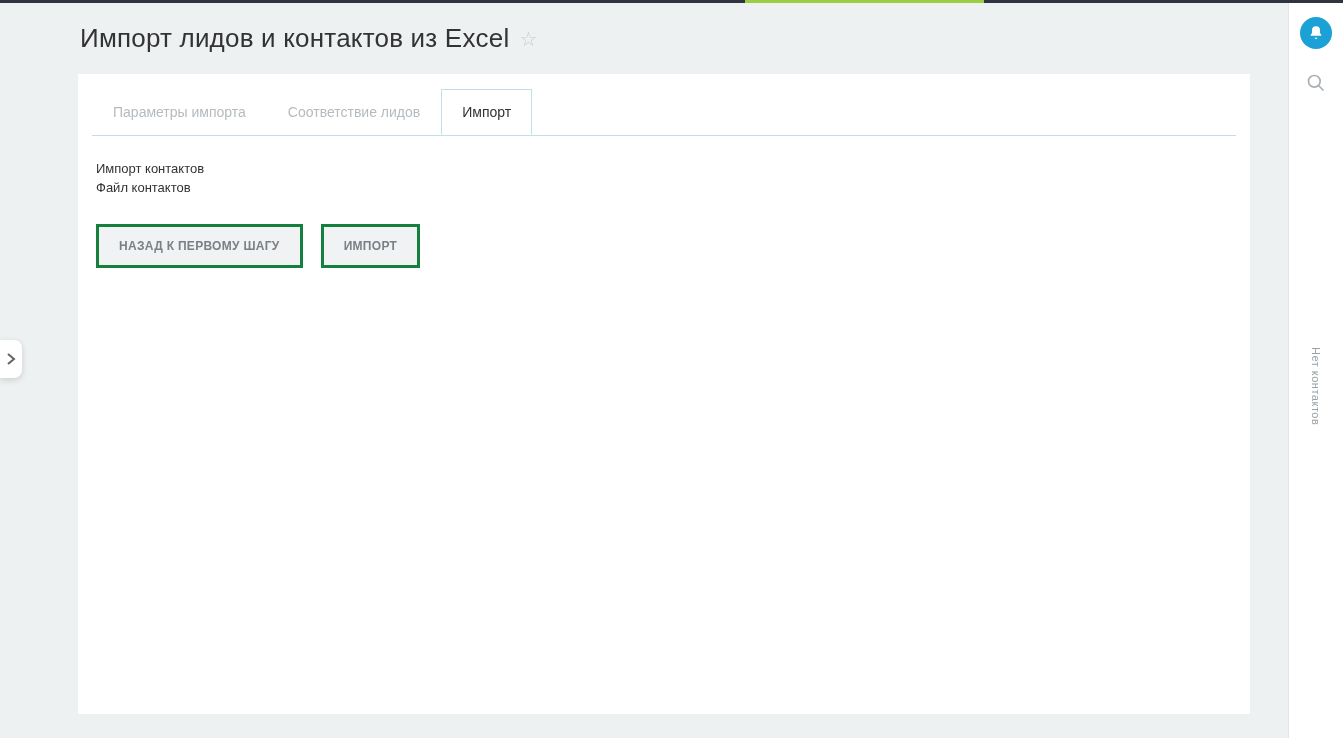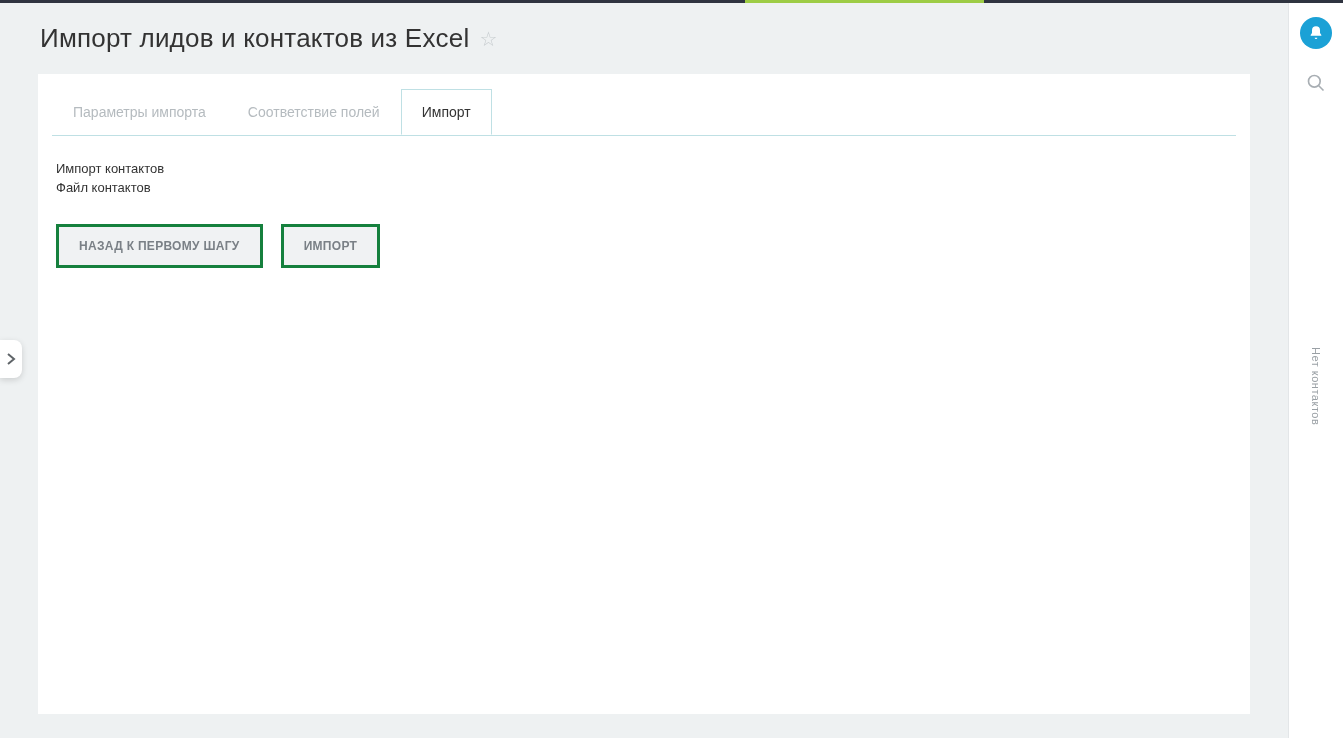--- a/index.html
+++ b/index.html
@@ -42,20 +42,21 @@
       background: #2f3440;
     }
 
     .main-area {
       position: absolute;
       top: 3px;
       left: 0;
       right: 55px;
       bottom: 0;
       background: #eef1f2;
+      padding-left: 40px;
     }
 
     .page-header {
       display: flex;
       align-items: center;
       padding: 20px 40px 16px 40px;
     }
     .page-title {
       font-size: 26px;
       font-weight: 300;
@@ -226,21 +227,21 @@
 
 <div class="main-area">
   <div class="page-header">
     <h1 class="page-title">Импорт лидов и контактов из Excel</h1>
     <span class="star-icon">☆</span>
   </div>
 
   <div class="panel">
     <div class="tabs">
       <div class="tab disabled">Параметры импорта</div>
-      <div class="tab disabled">Соответствие полей</div>
+      <div class="tab disabled">Соответствие лидов</div>
       <div class="tab active">Импорт</div>
     </div>
     <div class="tab-underline"></div>
 
     <div class="tab-content">
       <div class="status-line">Импорт контактов</div>
       <div class="status-line">Файл контактов</div>
 
       <div class="button-row">
         <button class="btn">НАЗАД К ПЕРВОМУ ШАГУ</button>

